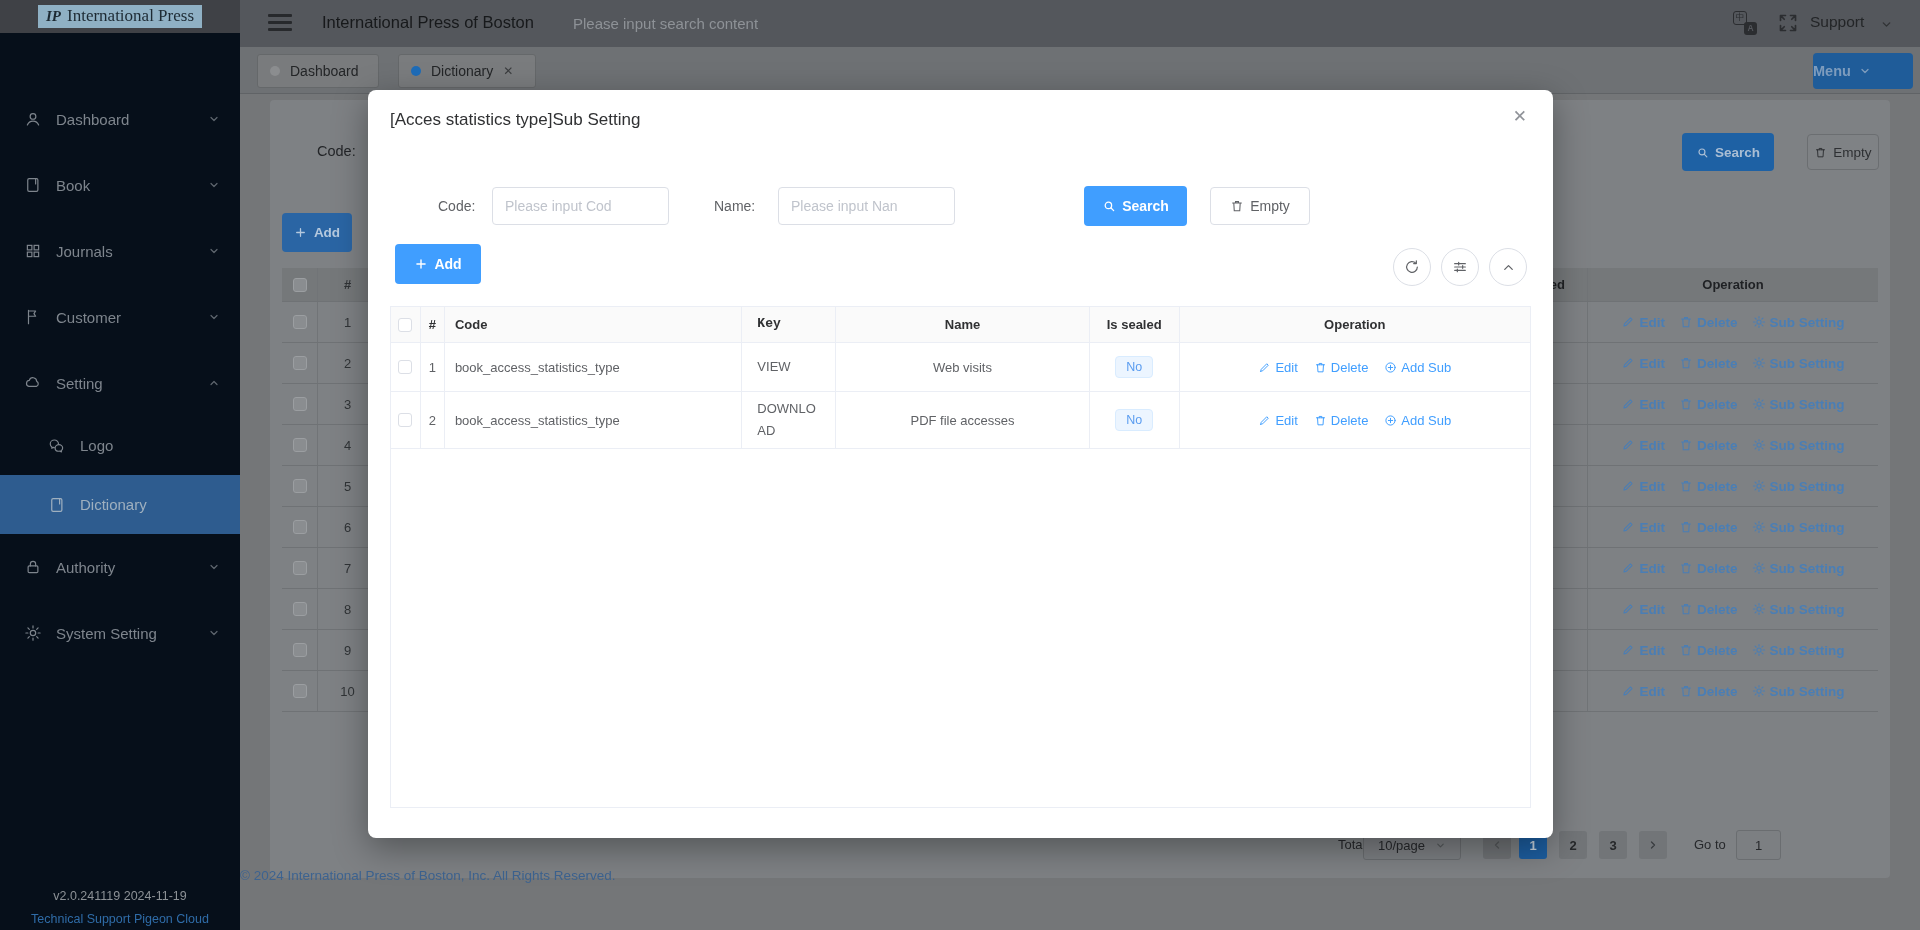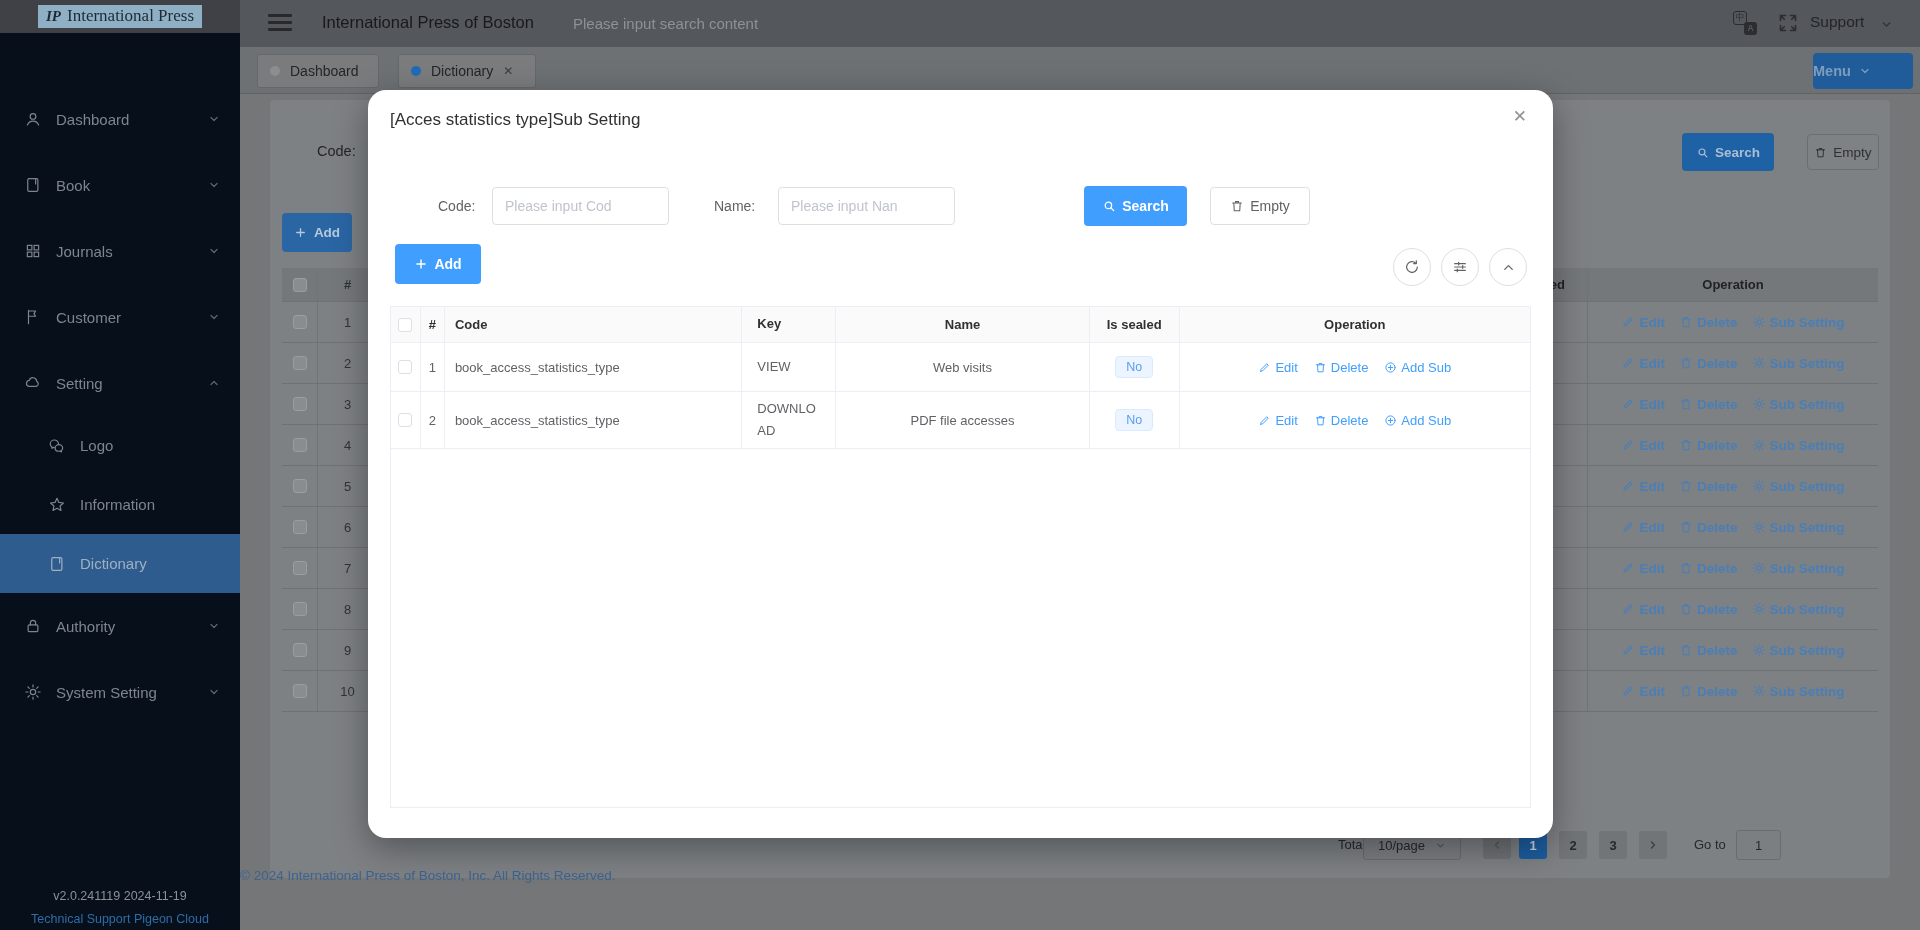--- a/index.html
+++ b/index.html
@@ -71,21 +71,21 @@
   .pag-btn { position:absolute; width:28px; height:28px; top:1px; border-radius:3px; display:flex; align-items:center; justify-content:center; font-weight:bold; cursor:pointer; background:#727578; color:#26282a; }
   .pag-prev { left:1213px; background:#6f7275; color:#55585b; }
   .pag-1 { left:1249px; background:#1c5d9f; color:#c6d3df; }
   .pag-2 { left:1289px; } .pag-3 { left:1329px; }
   .pag-next { left:1369px; color:#3a3d40; }
   .pag-goto { position:absolute; left:1424px; line-height:30px; }
   .goto-input { position:absolute; left:1466px; top:0; width:45px; height:30px; background:#7c7f82; border:1px solid #6a6d70; border-radius:3px; text-align:center; font-size:13px; color:#26282b; font-family:"Liberation Sans",sans-serif; }
   .footer { position:absolute; left:240px; top:868px; width:1680px; text-align:left; font-size:13.5px; color:#3d6390; z-index:1; }
 
   
-  .modal { position:absolute; left:368px; top:90px; width:1185px; height:748px; background:#ffffff; border-radius:18px; box-shadow:0 10px 34px rgba(0,0,0,.35); z-index:10;padding-left:45px; }
+  .modal { position:absolute; left:368px; top:90px; width:1185px; height:748px; background:#ffffff; border-radius:8px; box-shadow:0 10px 34px rgba(0,0,0,.35); z-index:10;padding-left:45px; }
   .modal-title { position:absolute; left:22px; top:20px; font-size:17px; color:#303133; }
   .modal-close { position:absolute; right:26px; top:16px; font-size:17px; color:#909399; cursor:pointer; }
   .f-label { position:absolute; top:96px; height:40px; line-height:40px; font-size:14px; color:#606266; }
   .f-input { position:absolute; top:97px; width:177px; height:38px; border:1px solid #dcdfe6; border-radius:4px; padding:0 12px; font-size:14px; color:#606266; outline:none; font-family:"Liberation Sans",sans-serif; }
   .f-input::placeholder { color:#c0c4cc; }
   .m-btn { border:none; border-radius:4px; font-size:14px; cursor:pointer; display:flex; align-items:center; justify-content:center; gap:6px; font-family:"Liberation Sans",sans-serif; }
   .m-search { position:absolute; left:716px; top:96px; width:103px; height:40px; background:#409eff; color:#ffffff; font-weight:bold; }
   .m-empty { position:absolute; left:842px; top:97px; width:100px; height:38px; background:#fff; border:1px solid #dcdfe6; color:#606266; }
   .m-add { position:absolute; left:27px; top:154px; width:86px; height:40px; background:#409eff; color:#fff; font-weight:bold; }
   .circ { position:absolute; top:158px; width:38px; height:38px; border:1px solid #dcdfe6; border-radius:50%; background:#fff; color:#606266; display:flex; align-items:center; justify-content:center; cursor:pointer; }
@@ -169,26 +169,20 @@
           <path d="M6 15l6-6 6 6"></path>
         </svg>
     </div>
     <div class="m-item m-sub">
       <svg class="svgic" width="18" height="18" viewBox="0 0 24 24" fill="none" stroke="currentColor" stroke-width="1.6" stroke-linecap="round" stroke-linejoin="round">
           <path d="M14 9.2c0-2.9-2.5-5.2-5.5-5.2S3 6.3 3 9.2c0 1.7.9 3.2 2.3 4.1L5 15l2.1-1.1c.5.1.9.2 1.4.2"></path>
           <path d="M9.5 14.6c0 2.4 2.1 4.4 4.8 4.4.5 0 1.1-.1 1.6-.2L18 19.8l-.4-1.6c1.1-.8 1.9-2 1.9-3.6 0-2.4-2.2-4.4-4.9-4.4s-5.1 2-5.1 4.4z"></path>
         </svg>
       <span class="lbl">Logo</span>
     </div>
-    <div class="m-item m-sub">
-      <svg class="svgic" width="18" height="18" viewBox="0 0 24 24" fill="none" stroke="currentColor" stroke-width="1.6" stroke-linejoin="round">
-          <path d="M12 3l2.6 5.6 6 .7-4.5 4.1 1.2 5.9-5.3-3-5.3 3 1.2-5.9L3.4 9.3l6-.7z"></path>
-        </svg>
-      <span class="lbl">Information</span>
-    </div>
     <div class="m-item m-sub active">
       <svg class="svgic" width="18" height="18" viewBox="0 0 24 24" fill="none" stroke="currentColor" stroke-width="1.6" stroke-linecap="round" stroke-linejoin="round">
           <rect x="5" y="3.5" width="13.5" height="17" rx="1.8"></rect>
           <path d="M15.5 3.5v7"></path>
         </svg>
       <span class="lbl">Dictionary</span>
     </div>
     <div class="m-item">
       <svg class="svgic" width="18" height="18" viewBox="0 0 24 24" fill="none" stroke="currentColor" stroke-width="1.6" stroke-linecap="round" stroke-linejoin="round">
           <rect x="5.5" y="10.5" width="13" height="9" rx="1.5"></rect>
@@ -653,21 +647,21 @@
       </svg>
   </div>
 
   <div class="m-table">
     <div class="mt-head">
       <div class="mt-cell w-cb">
           <span class="cb lite"></span>
         </div>
       <div class="mt-cell w-num">#</div>
       <div class="mt-cell w-code">Code</div>
-      <div class="mt-cell w-key" style="padding:0 15px;">Key</div>
+      <div class="mt-cell w-key" style="padding:0 15px;font-family:Liberation Mono, monospace;">Key</div>
       <div class="mt-cell w-name">Name</div>
       <div class="mt-cell w-seal">Is sealed</div>
       <div class="mt-cell w-op">Operation</div>
     </div>
 
     <div class="mt-row">
       <div class="mt-cell w-cb">
           <span class="cb lite"></span>
         </div>
       <div class="mt-cell w-num">1</div>

